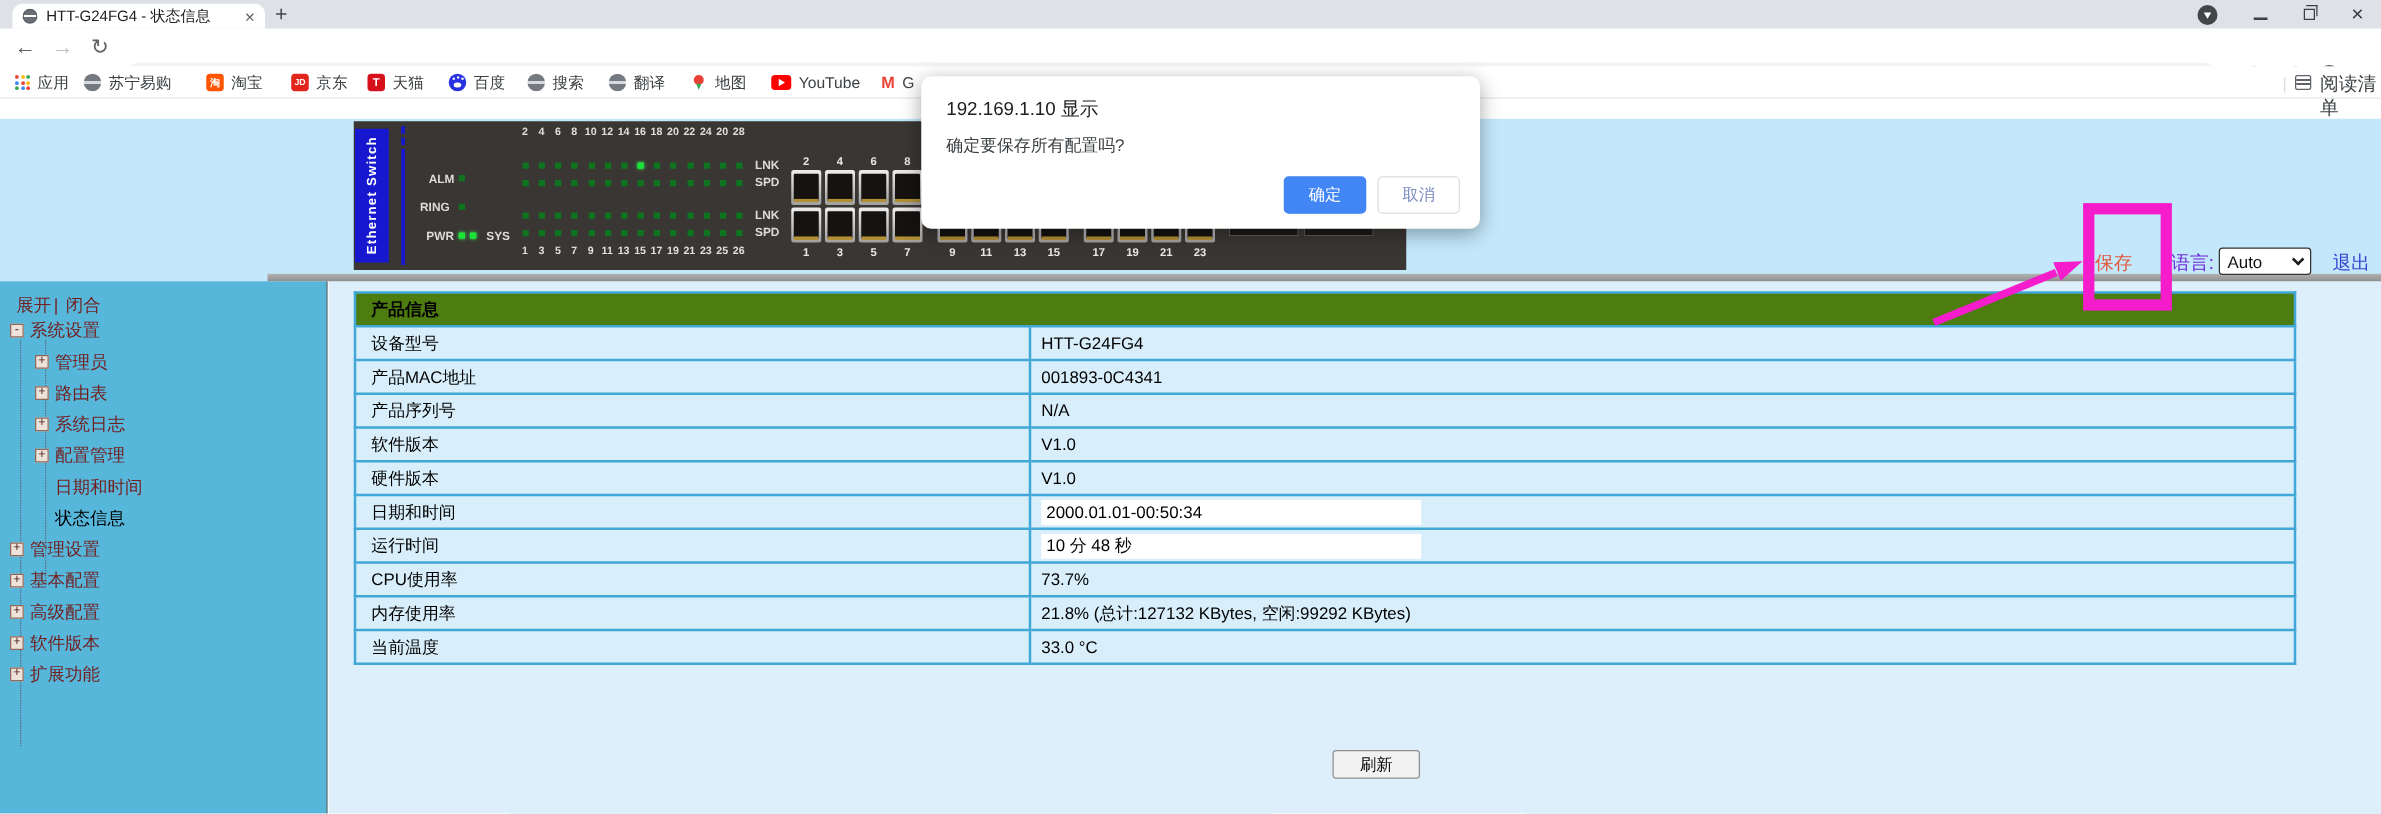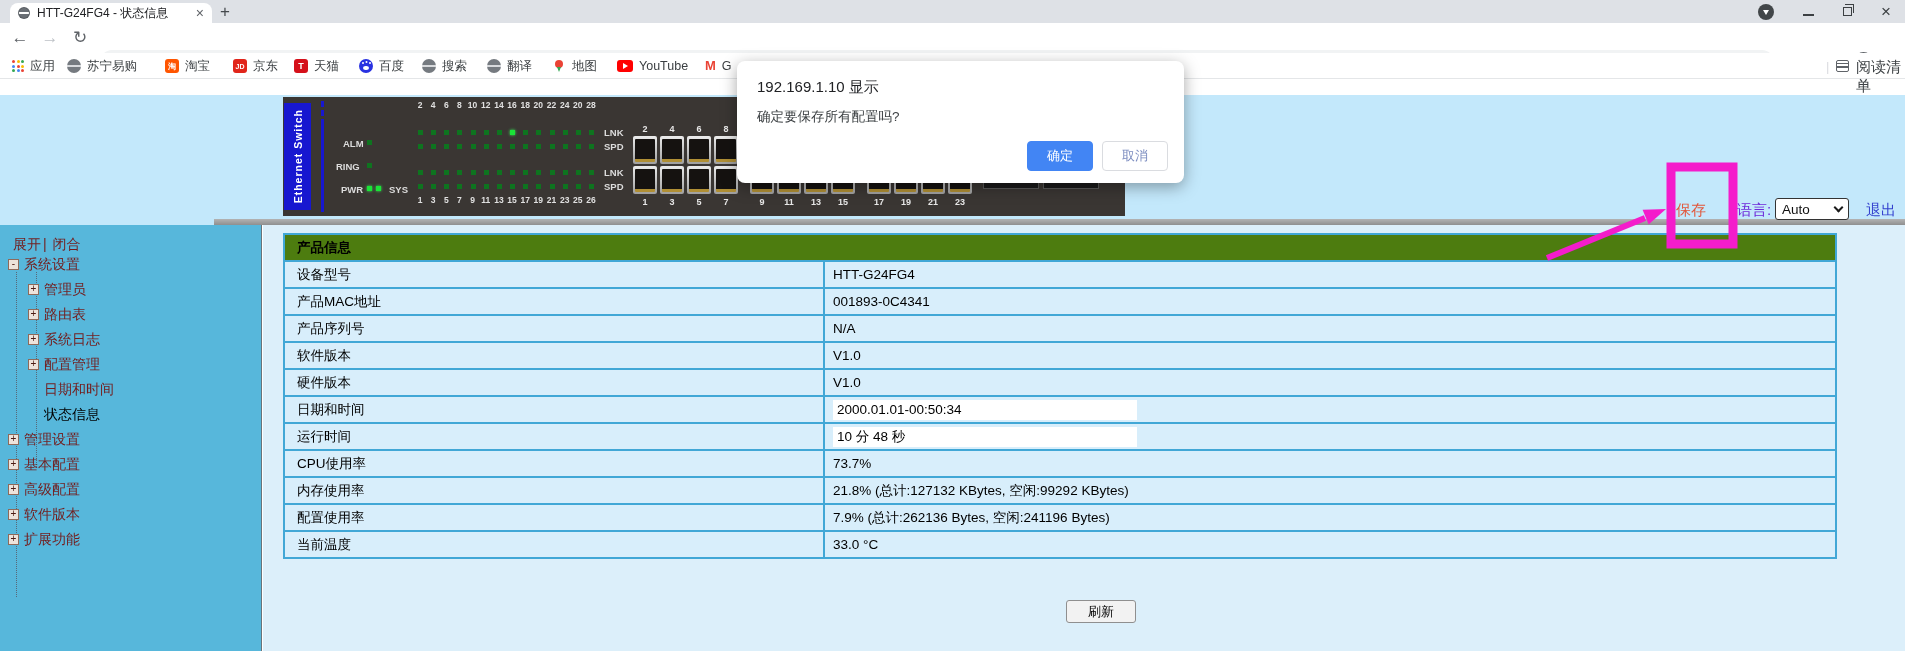--- a/index.html
+++ b/index.html
@@ -535,24 +535,20 @@
         </tr>
     <tr>
           <td class="lab">CPU使用率</td>
           <td>73.7%</td>
         </tr>
     <tr>
           <td class="lab">内存使用率</td>
           <td>21.8% (总计:127132 KBytes, 空闲:99292 KBytes)</td>
         </tr>
     <tr>
-          <td class="lab">配置使用率</td>
-          <td>7.9% (总计:262136 Bytes, 空闲:241196 Bytes)</td>
-        </tr>
-    <tr>
           <td class="lab">当前温度</td>
           <td>33.0 °C</td>
         </tr>
   </tbody>
     </table>
 
   <button class="refresh-btn">刷新</button>
 
   <div class="dialog">
     <div class="dlg-title">192.169.1.10 显示</div>

